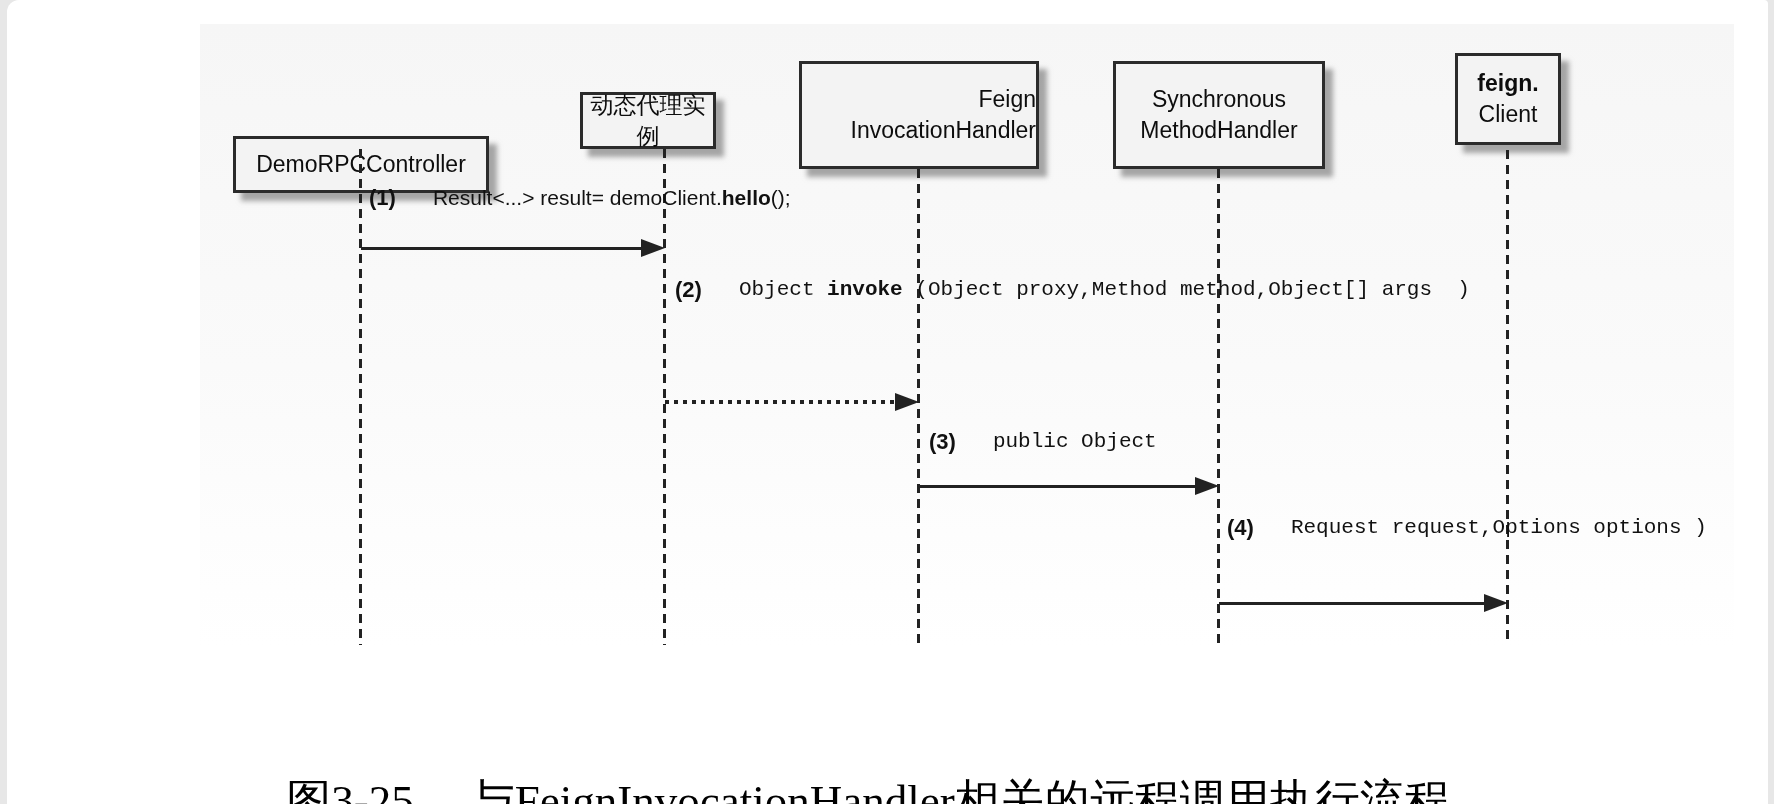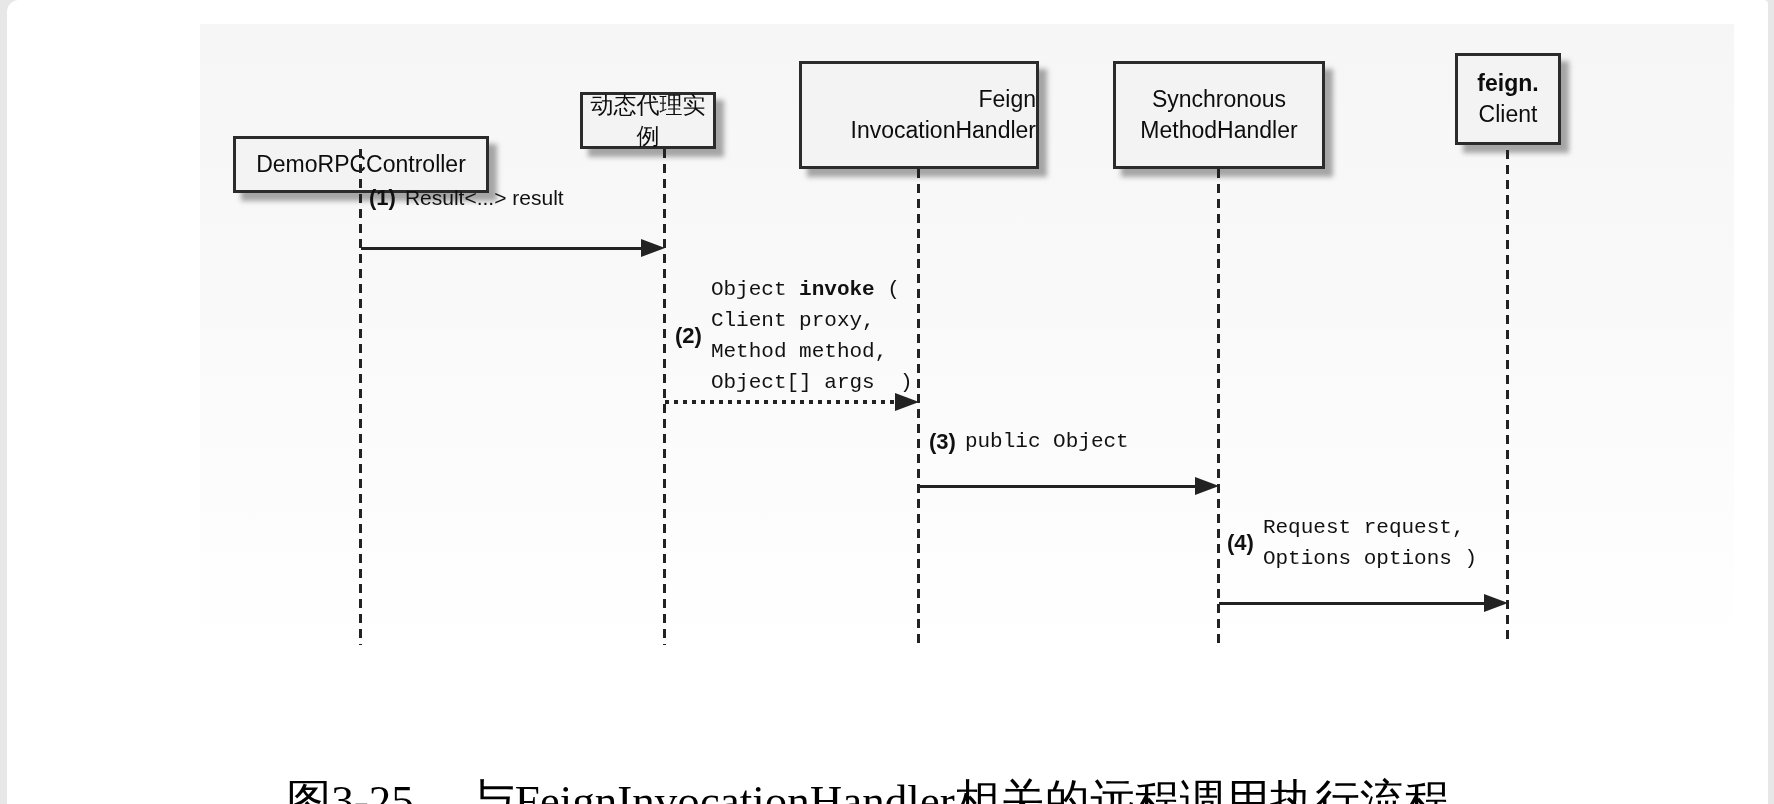--- a/index.html
+++ b/index.html
@@ -41,21 +41,21 @@
   .arrow-head {
     position:absolute; width:0; height:0;
     border-style:solid; border-width:9px 0 9px 24px;
     border-color:transparent transparent transparent #222;
   }
   
   .mlabel {
     position:absolute; display:flex; flex-direction:row; align-items:center; gap:9px;
   }
   .mnum { font-size:22px; font-weight:bold; white-space:pre; }
-  .mtext { display:flex; flex-direction:column; }
+  .mtext { display:flex; flex-direction:row;margin-left:28px; }
   .mline { font-size:21px; line-height:29px; white-space:pre; }
   .mline-lg { line-height:31px;font-family:Liberation Mono, monospace; }
   .mline .bold { font-weight:bold; }
   
   .caption {
     position:absolute; left:0; top:705px; width:100%;
     padding-right:84px; box-sizing:border-box;
     text-align:center;
     font-family:"Liberation Serif","DejaVu Serif",serif;
     font-size:45px; line-height:64px; color:#000;
@@ -95,30 +95,31 @@
   <div class="lifeline" style="left:352px; top:149px; height:496px;"></div>
   <div class="lifeline" style="left:656px; top:149px; height:496px;"></div>
   <div class="lifeline" style="left:910px; top:169px; height:476px;"></div>
   <div class="lifeline" style="left:1210px; top:169px; height:476px;"></div>
   <div class="lifeline" style="left:1499px; top:150px; height:495px;"></div>
 
   <div class="mlabel" style="left:362px; top:183px;">
     <span class="mnum">(1)</span>
     <div class="mtext">
       <div class="mline"><span>Result&lt;...&gt; result</span></div>
+      <div class="mline"><span>= demoClient.</span><span class="bold">hello</span><span>();</span></div>
     </div>
   </div>
   <div class="arrow-line" style="left:354px; top:247px; width:282px;"></div>
   <div class="arrow-head" style="left:634px; top:239px;"></div>
 
   <div class="mlabel" style="left:668px; top:274px;">
     <span class="mnum">(2)</span>
     <div class="mtext">
       <div class="mline mline-lg"><span>Object </span><span class="bold">invoke</span><span> (</span></div>
-      <div class="mline mline-lg"><span>Client proxy,</span></div>
+      <div class="mline mline-lg"><span>Object proxy,</span></div>
       <div class="mline mline-lg"><span>Method method,</span></div>
       <div class="mline mline-lg"><span>Object[] args  )</span></div>
     </div>
   </div>
   <div class="arrow-line dotted" style="left:658px; top:400px; width:232px;"></div>
   <div class="arrow-head" style="left:888px; top:393px;"></div>
 
   <div class="mlabel" style="left:922px; top:426px;">
     <span class="mnum">(3)</span>
     <div class="mtext">

